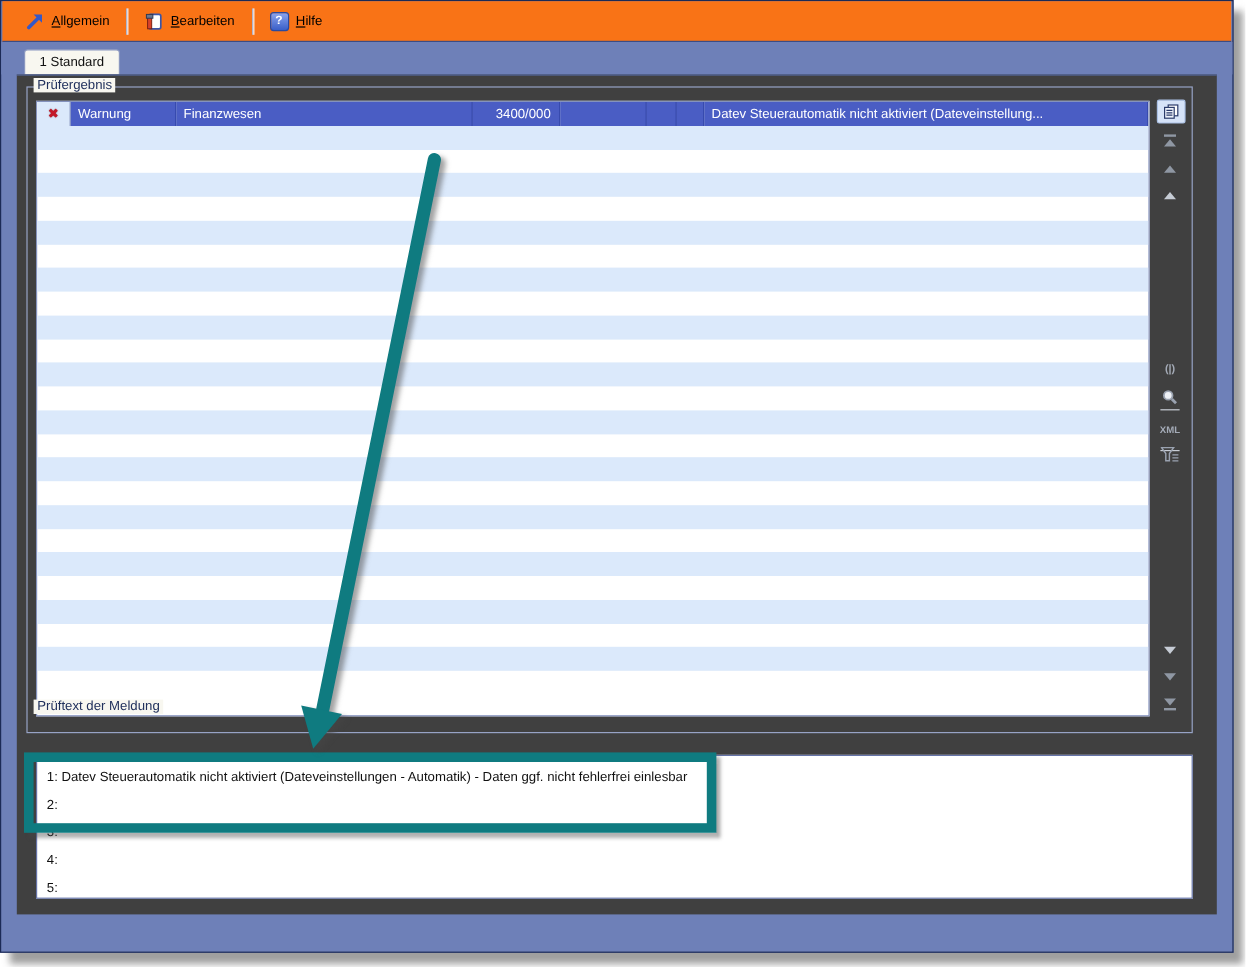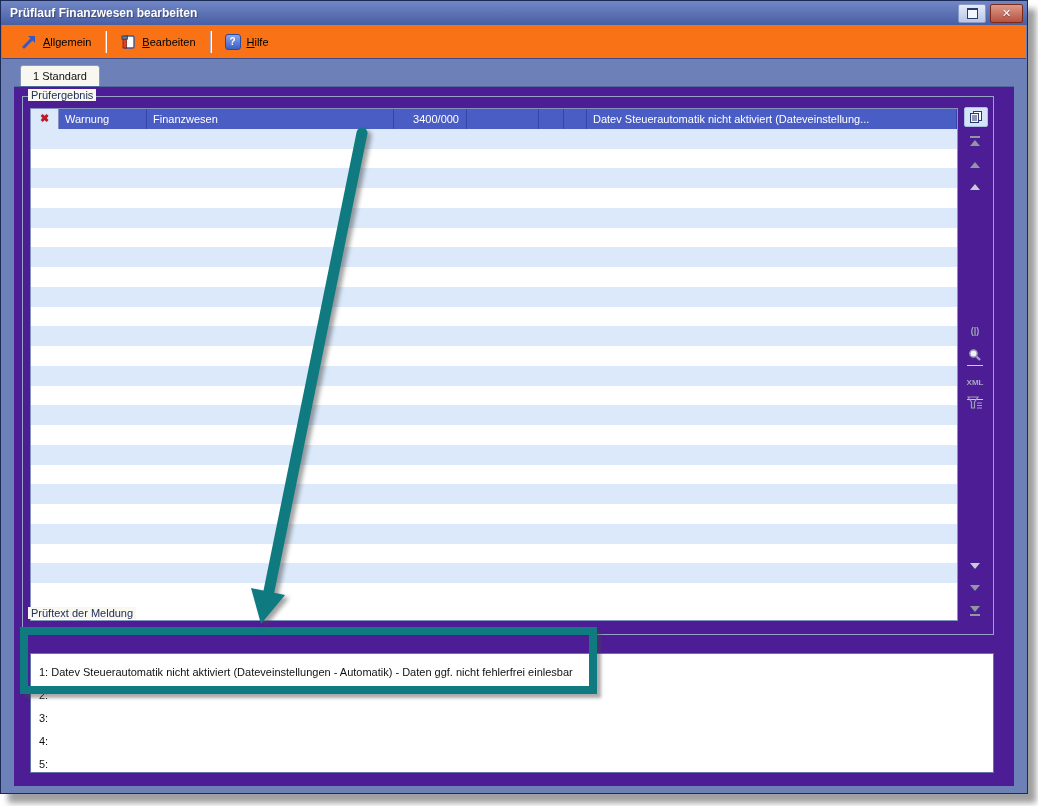--- a/index.html
+++ b/index.html
@@ -32,21 +32,21 @@
   .help-box{width:14px;height:14px;border-radius:3px;border:1px solid #2a4aa0;
             background:linear-gradient(#8aa4ee,#3a5fc8);color:#fff;font-weight:bold;
             font-size:10px;display:flex;align-items:center;justify-content:center;}
 
   
   .tabstrip{height:27px;background:#6e80b8;position:relative;}
   .tab{position:absolute;left:19px;bottom:0;height:20px;padding:0 12px;
        background:#f8f7f0;border:1px solid #8a97c0;border-bottom:none;
        border-radius:3px 3px 0 0;font-size:11px;color:#101010;
        display:flex;align-items:center;}
-  .panel{position:relative;margin:0 13px;height:699px;background:#4c1d95;
+  .panel{position:relative;margin:0 13px;height:699px;background:#404040;
          border-top:1px solid #54679e;}
   .bottombar{height:8px;}
 
   
   .grouplabel{position:absolute;font-size:11px;color:#21315c;background:#f8f7f0;
               padding:0 3px;z-index:3;}
   .groupbox{position:absolute;border:1px solid #97a3c6;}
 
   
   .grid{position:absolute;left:16px;top:21px;width:928px;height:513px;
@@ -92,29 +92,20 @@
              box-shadow:4px 4px 3px rgba(70,70,70,.45);pointer-events:none;}
   .anno-svg{position:absolute;left:0;top:0;width:1038px;height:806px;z-index:51;
             pointer-events:none;filter:drop-shadow(4px 3px 2px rgba(70,70,70,.5));}
 </style>
 </head>
 <body>
 
 <div class="page">
   <div class="window">
 
-    <div class="titlebar">
-      <span class="title">Prüflauf Finanzwesen bearbeiten</span>
-      <span class="winbtn btn-restore">
-        <span class="restore-glyph"></span>
-      </span>
-      <span class="winbtn btn-close">
-        <span>✕</span>
-      </span>
-    </div>
 
     <div class="toolbar" id="toolbar">
         <span class="tb-btn">
           <span class="icon16">
             <svg width="15" height="15" viewBox="0 0 15 15">
               <path d="M2 13 L10 5" stroke="#3558c8" stroke-width="3" stroke-linecap="round"></path>
               <polygon points="13,2 13,9 6,2" fill="#3558c8"></polygon>
             </svg>
           </span>
           <span><u>A</u>llgemein</span>

